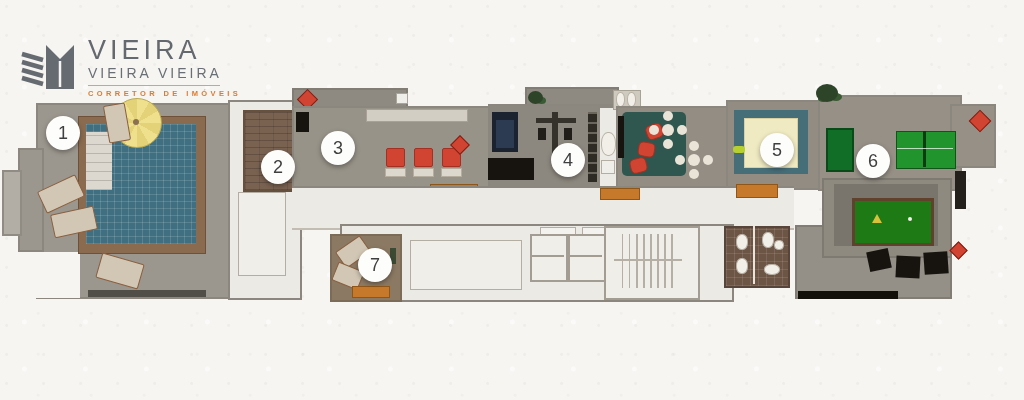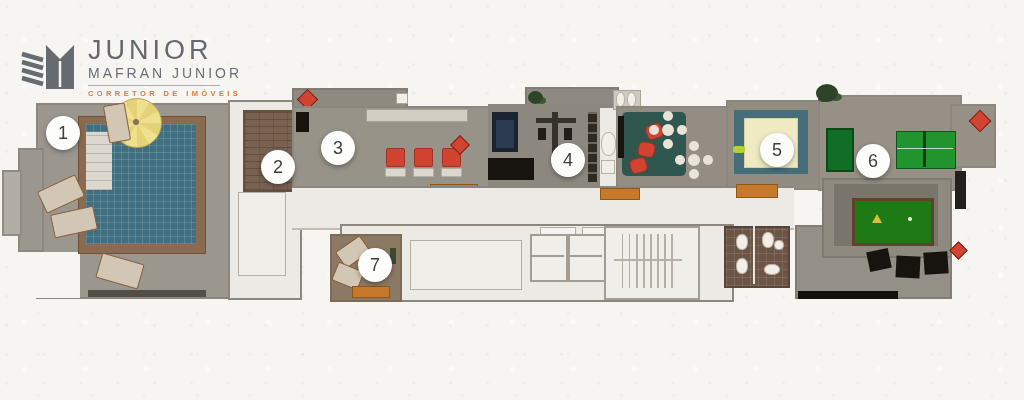--- a/index.html
+++ b/index.html
@@ -204,18 +204,18 @@
     <g stroke="#666b72" stroke-width="4.5" stroke-linecap="butt">
       <line x1="2" y1="13" x2="23" y2="19"></line>
       <line x1="2" y1="21" x2="23" y2="27"></line>
       <line x1="2" y1="29" x2="23" y2="35"></line>
       <line x1="2" y1="37" x2="23" y2="43"></line>
     </g>
     <path d="M26 4 L40 18 L54 4 L54 48 L26 48 Z" fill="#666b72"></path>
     <line x1="40" y1="20" x2="40" y2="46" stroke="#f6f5f2" stroke-width="2.5"></line>
   </svg>
   <div class="txt">
-    <div class="brand">JUNIOR</div>
-    <div class="subtitle">MAFRAN JUNIOR</div>
+    <div class="brand">VIEIRA</div>
+    <div class="subtitle">VIEIRA VIEIRA</div>
     <div class="logo-rule"></div>
     <div class="tagline">CORRETOR DE IMÓVEIS</div>
   </div>
 </div>
 
 </body></html>

